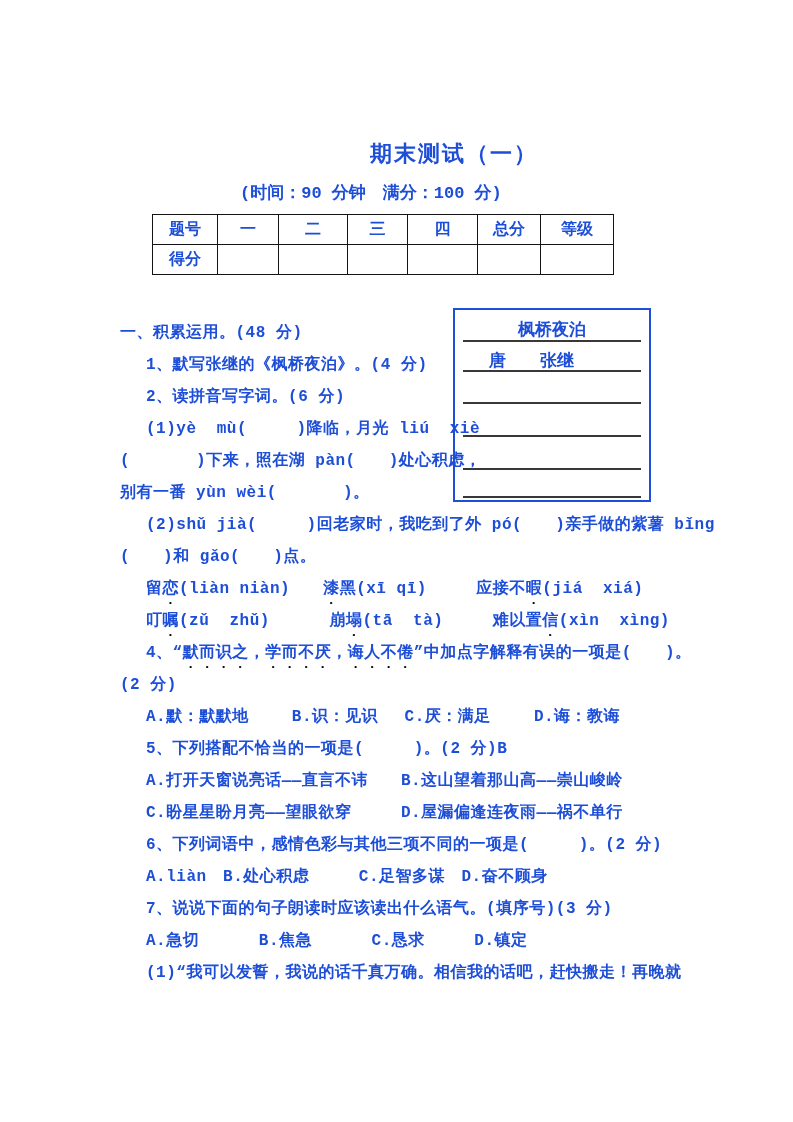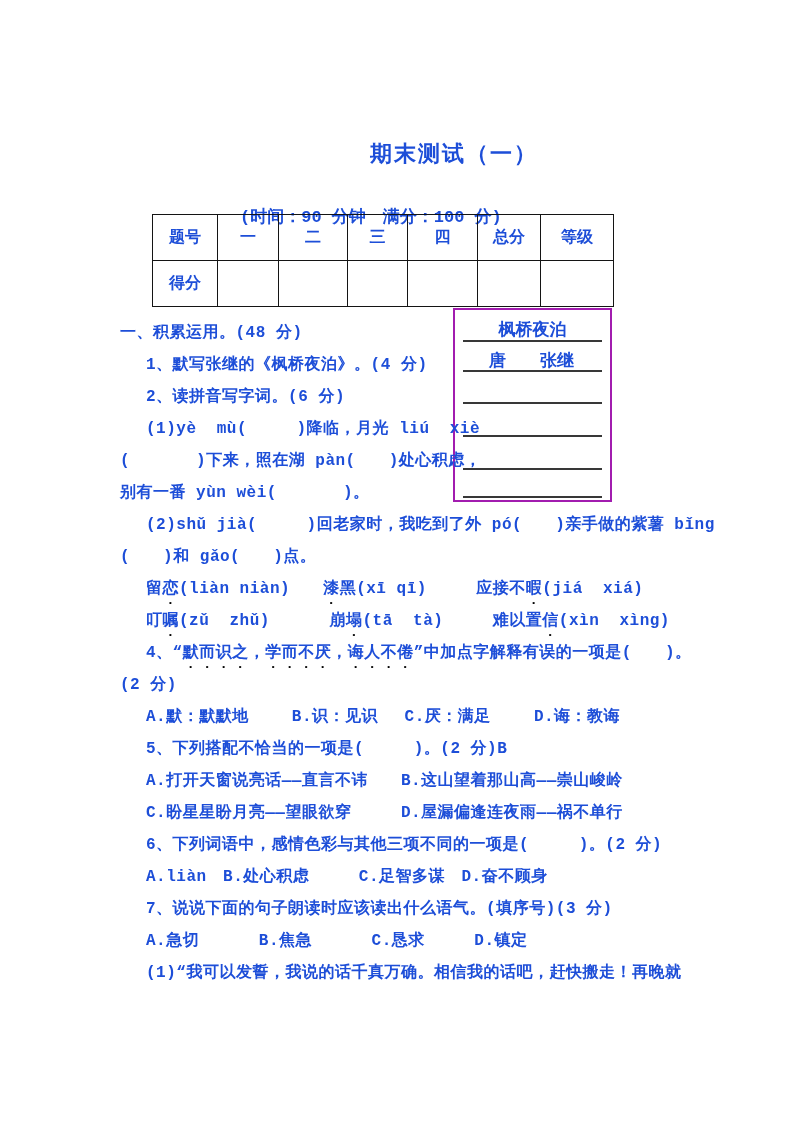--- a/index.html
+++ b/index.html
@@ -7,34 +7,34 @@
     position:relative; width:793px; height:1122px; background:#ffffff;
     font-family:"Liberation Mono","DejaVu Sans Mono",monospace;
     color:#1d4ed8; overflow:hidden;
   }
   .doc-title {
     position:absolute; left:370px; top:139px;
     font-size:22px; font-weight:700; letter-spacing:2px; white-space:pre;
   }
   .doc-subtitle {
     position:absolute; left:240px; top:181px;
-    font-size:17px; font-weight:600; white-space:pre;margin-top:24px;
+    font-size:17px; font-weight:600; white-space:pre;
   }
   table.score {
     position:absolute; left:152px; top:214px;
     border-collapse:collapse; table-layout:fixed; width:461px;
   }
   table.score td {
-    border:1px solid #141414; height:29px; padding:8px;
+    border:1px solid #141414; height:29px; padding:0;
     text-align:center; vertical-align:middle;
     font-size:16px; font-weight:600;
   }
   .poem-box {
-    position:absolute; left:453px; top:308px; width:159px; height:194px;
-    border:2px solid #a21caf; background:#fff; box-sizing:border-box;
+    position:absolute; left:453px; top:308px; width:198px; height:194px;
+    border:2px solid #1d4ed8; background:#fff; box-sizing:border-box;
   }
   .poem-rule {
     position:absolute; left:8px; right:8px; height:0;
     border-bottom:2px solid #383838;
   }
   .poem-title {
     position:absolute; left:0; right:0; top:8px; text-align:center;
     font-size:17px; font-weight:600; white-space:pre;
   }
   .poem-author {

